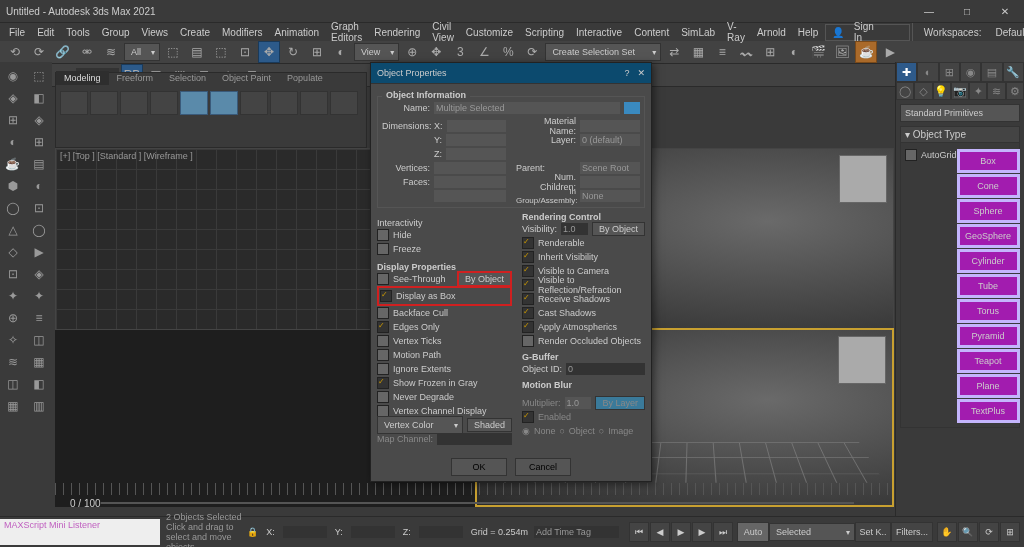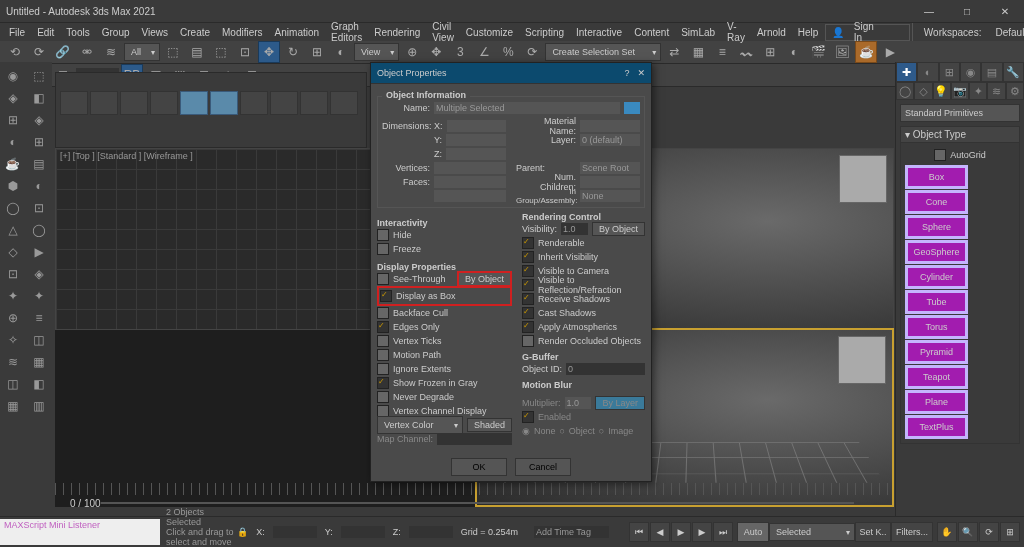--- a/index.html
+++ b/index.html
@@ -40,21 +40,21 @@
 .persp{background:radial-gradient(ellipse at 70% 40%,#6a6a6a 0%,#4a4a4a 50%,#2a2a2a 100%)}
 .perspgrid{position:absolute;left:10%;right:5%;top:55%;bottom:5%;transform:perspective(400px) rotateX(55deg);background-image:linear-gradient(#888 1px,transparent 1px),linear-gradient(90deg,#888 1px,transparent 1px);background-size:28px 28px;opacity:.6}
 .viewcube{position:absolute;right:6px;top:6px;width:46px;height:46px;background:#aaa;border:1px solid #666}
 .rightpanel{position:absolute;right:0;top:62px;width:128px;bottom:30px;background:#3a3a3a;border-left:1px solid #2a2a2a}
 .cmdtabs{display:flex;height:20px}
 .cmdtabs span{flex:1;display:flex;align-items:center;justify-content:center;background:#444;border:1px solid #333;font-size:11px;color:#888}
 .cmdtabs span.active{background:#2e5a8a;color:#fff}
 .rpsel{margin:4px;background:#555;height:16px;font-size:9px;padding:0 4px;display:flex;align-items:center;border:1px solid #333}
 .rollout{margin:4px;border:1px solid #333}
 .rollout .hdr{background:#444;padding:2px 4px;font-size:10px;border-bottom:1px solid #333}
-.rollout .body{padding:4px;display:flex;flex-direction:column}
+.rollout .body{padding:4px;display:flex;flex-direction:row}
 .chk{display:flex;align-items:center;gap:4px;height:16px;font-size:9px;justify-content:center}
 .obtns{display:flex;flex-wrap:wrap;gap:1px;margin-top:2px}
 .obtn{width:57px;height:18px;background:#a21caf;border:3px solid #c4b5fd;font-size:9px;display:flex;align-items:center;justify-content:center}
 .dialog{position:absolute;left:370px;top:62px;width:280px;height:418px;background:#4a4a4a;border:1px solid #222;box-shadow:2px 2px 8px rgba(0,0,0,.5);font-size:9px}
 .dlgtitle{height:20px;background:#0c4a6e;display:flex;align-items:center;padding:0 6px;border-bottom:1px solid #333}
 .dlgtitle .dlgbtns{margin-left:auto;display:flex;gap:8px;color:#ccc}
 .dlgtabs{display:flex;height:16px;background:#3e3e3e}
 .dlgtabs span{padding:0 8px;display:flex;align-items:center;border-right:1px solid #333;font-size:9px}
 .dlgtabs span.active{background:#505050}
 .dlgbody{padding:6px;display:flex;flex-direction:column;gap:4px}
@@ -161,20 +161,27 @@
   <div class="tab">Copter</div>
   <div class="tbtn blue">RB</div>
   <div class="tbtn">◫</div>
   <div class="tbtn">⬚</div>
   <div class="tbtn">⊡</div>
   <div class="tbtn">◈</div>
   <div class="tbtn">⊞</div>
 </div>
 
 <div class="ribbon">
+  <div class="tabs">
+    <span class="tab active">Modeling</span>
+    <span class="tab">Freeform</span>
+    <span class="tab">Selection</span>
+    <span class="tab">Object Paint</span>
+    <span class="tab">Populate</span>
+  </div>
   <div class="body">
     <div class="rbtn"></div>
     <div class="rbtn"></div>
     <div class="rbtn"></div>
     <div class="rbtn"></div>
     <div class="rbtn sel"></div>
     <div class="rbtn sel"></div>
     <div class="rbtn"></div>
     <div class="rbtn"></div>
     <div class="rbtn"></div>
@@ -306,21 +313,21 @@
           <div class="frow">
               <span style="width:60px;text-align:right;font-size:8px">In Group/Assembly:</span>
               <div class="fin ro">None</div>
             </div>
         </div>
       </div>
     </div>
     <div class="cols">
       <div class="col">
         <div class="groupbox" style="border:none;padding:0">
-          <div style="font-weight:bold">Interactivity</div>
+          <div style="font-weight:normal">Interactivity</div>
           <div class="frow">
               <span class="cb"></span>
               <span>Hide</span>
             </div>
           <div class="frow">
               <span class="cb"></span>
               <span>Freeze</span>
             </div>
         </div>
         <div style="height:6px"></div>
@@ -501,21 +508,21 @@
   <div class="coords">
     <span>🔒</span>
     <span>X:</span>
       <div class="fin" style="width:40px"></div>
     <span>Y:</span>
       <div class="fin" style="width:40px"></div>
     <span>Z:</span>
       <div class="fin" style="width:40px"></div>
     <span>Grid = 0.254m</span>
   </div>
-  <div class="fin" style="width:70px;margin:0 16px">Add Time Tag</div>
+  <div class="fin" style="width:70px;margin:0 6px">Add Time Tag</div>
   <div style="display:flex;gap:1px;margin:0 4px">
     <div class="fbtn">⏮</div>
     <div class="fbtn">◀</div>
     <div class="fbtn">▶</div>
     <div class="fbtn">▶</div>
     <div class="fbtn">⏭</div>
   </div>
   <div class="fbtn" style="width:30px;background:#666">Auto</div>
   <div class="tsel" style="width:60px">Selected</div>
   <div class="fbtn" style="width:34px">Set K..</div>

